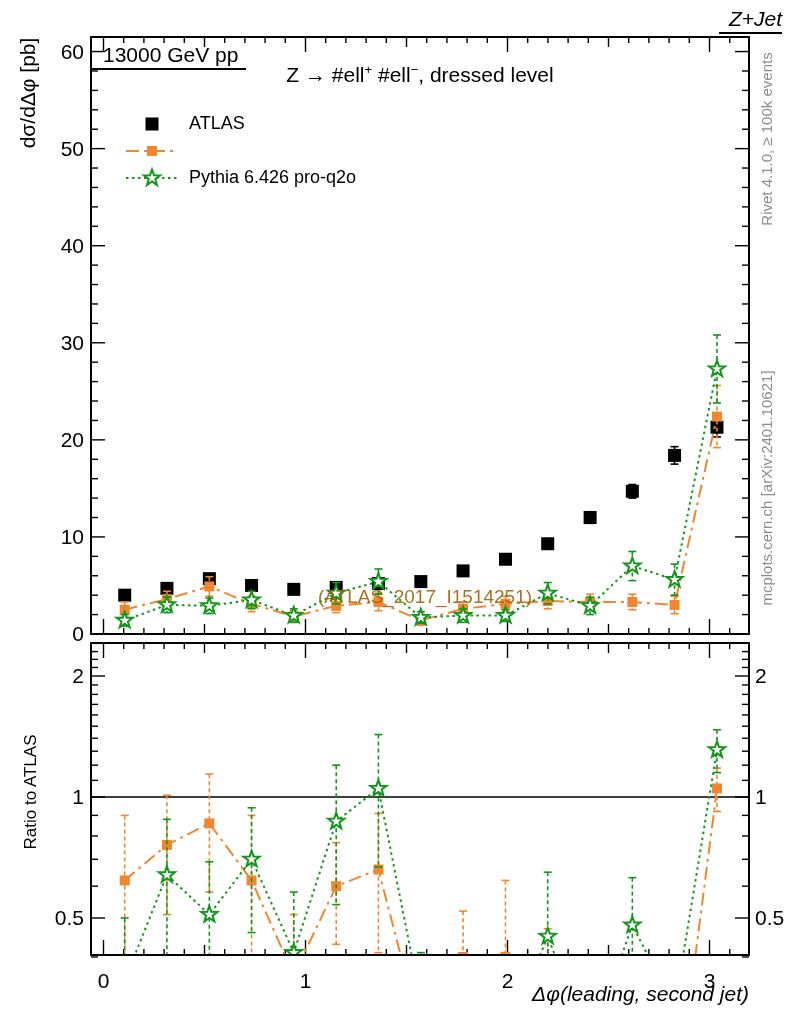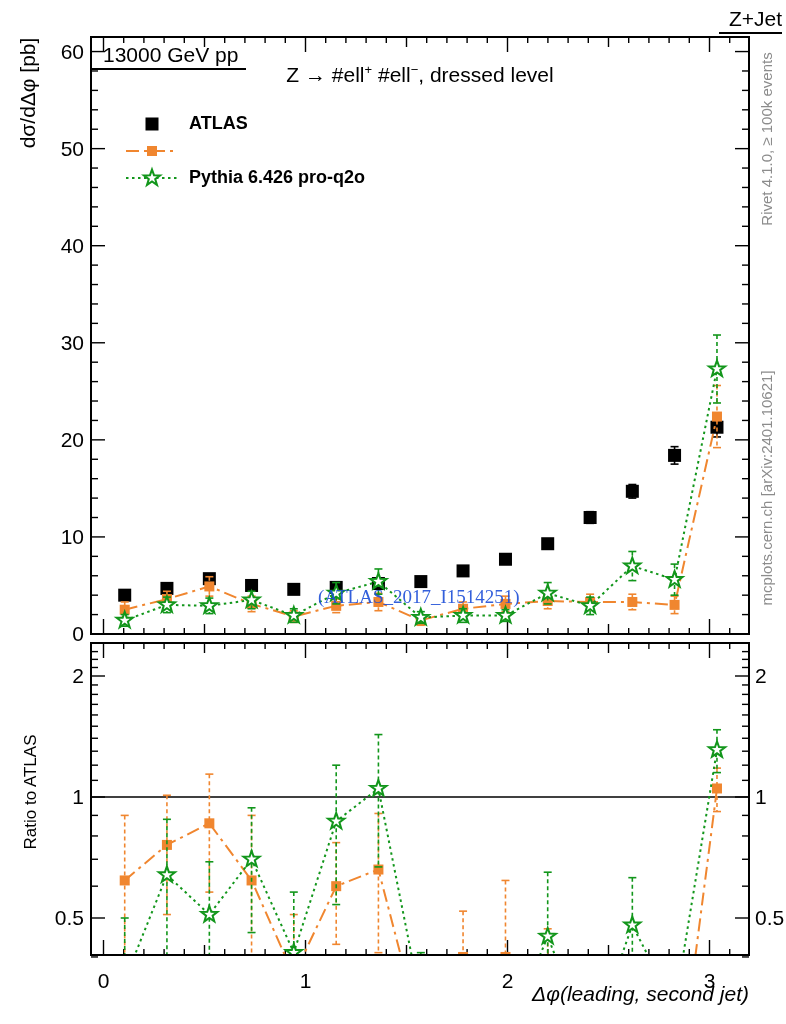--- a/index.html
+++ b/index.html
@@ -3,26 +3,26 @@
 <meta charset="utf-8">
 <style>
   html,body{margin:0;padding:0;background:#fff;}
   .page{position:relative;width:786px;height:1024px;background:#ffffff;
         font-family:"Liberation Sans",sans-serif;color:#000;overflow:hidden;}
   .abs{position:absolute;white-space:nowrap;}
   #chart-svg{position:absolute;left:0;top:0;}
   .hdr{font-size:21px;border-bottom:2px solid #000;padding-bottom:1px;}
   .plot-title{font-size:21px;text-align:center;}
   .plot-title sup{font-size:13px;}
-  .legend-label{font-size:18px;font-weight:bold;}
+  .legend-label{font-size:18px;}
   .ylabel{font-size:21px;transform:translate(-50%,-50%) rotate(-90deg);}
   .ylabel-ratio{font-size:17px;transform:translate(-50%,-50%) rotate(-90deg);}
   .xlabel{font-size:21px;text-align:right;font-style:italic;}
   .sidenote{font-size:15px;color:#8c8c8c;transform:translate(-50%,-50%) rotate(-90deg);}
-  .watermark{font-size:19px;color:#1d4ed8;opacity:.9;font-family:Liberation Serif, serif;}
+  .watermark{font-size:19px;color:#a16207;opacity:.9;}
 </style>
 </head>
 <body>
 
 <div class="page">
 
   <svg id="chart-svg" width="786" height="1024">
       <defs>
         <clipPath id="clipM">
           <rect x="92" y="38" width="656" height="595"></rect>
@@ -606,21 +606,21 @@
       <g>
         <rect x="145.5" y="117.5" width="13" height="13" fill="#000000"></rect>
         <line x1="126" y1="151" x2="178" y2="151" stroke="#f0862f" stroke-width="2" stroke-dasharray="13 5 3 5"></line>
         <rect x="147" y="146" width="10" height="10" fill="#f0862f"></rect>
         <line x1="126" y1="178" x2="178" y2="178" stroke="#12961b" stroke-width="2" stroke-dasharray="2.5 3.5"></line>
         <polygon points="152.0,169.5 154.0,175.2 160.1,175.4 155.2,179.1 157.0,184.9 152.0,181.4 147.0,184.9 148.8,179.1 143.9,175.4 150.0,175.2" fill="#fff" stroke="#12961b" stroke-width="2"></polygon>
       </g>
     </svg>
 
   <div class="abs hdr" style="left:91px;top:7px;padding-left:12px;padding-right:8px;margin-top:36px;">13000 GeV pp</div>
-  <div class="abs hdr" style="right:4px;top:7px;padding-left:10px;">Z+Jet</div>
+  <div class="abs hdr" style="right:4px;top:7px;padding-left:10px;font-style:italic;">Z+Jet</div>
 
   <div class="abs plot-title" style="left:91px;top:62px;width:658px;"><span>Z → #ell</span><sup>+</sup><span> #ell</span><sup>−</sup><span>, dressed level</span></div>
 
   <div class="abs legend-label" style="left:189px;top:113px;">ATLAS</div>
   <div class="abs legend-label" style="left:189px;top:167px;">Pythia 6.426 pro-q2o</div>
 
   <div class="abs ylabel" style="left:28px;top:93px;">dσ/dΔφ [pb]</div>
   <div class="abs ylabel-ratio" style="left:31px;top:792px;">Ratio to ATLAS</div>
   <div class="abs xlabel" style="right:37px;top:982px;">Δφ(leading, second jet)</div>
 

